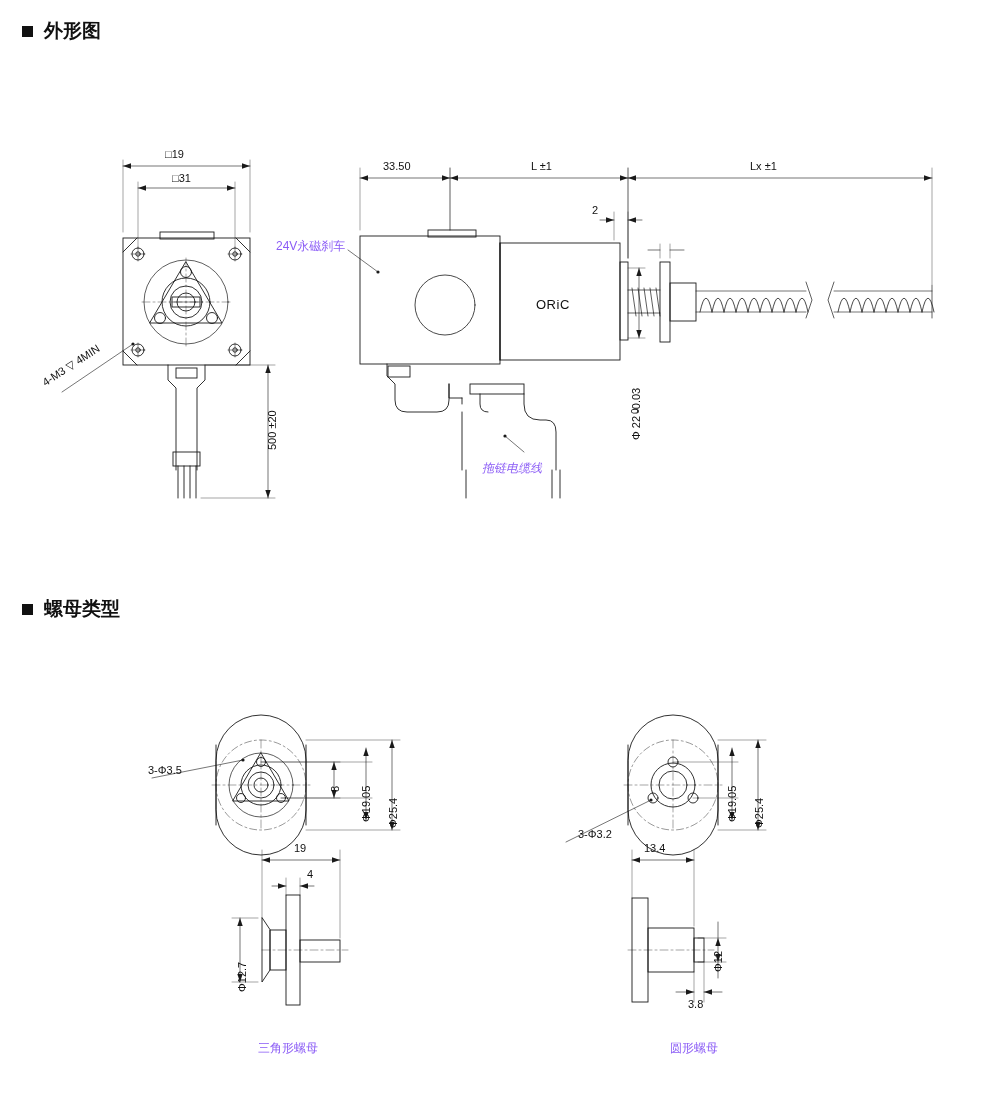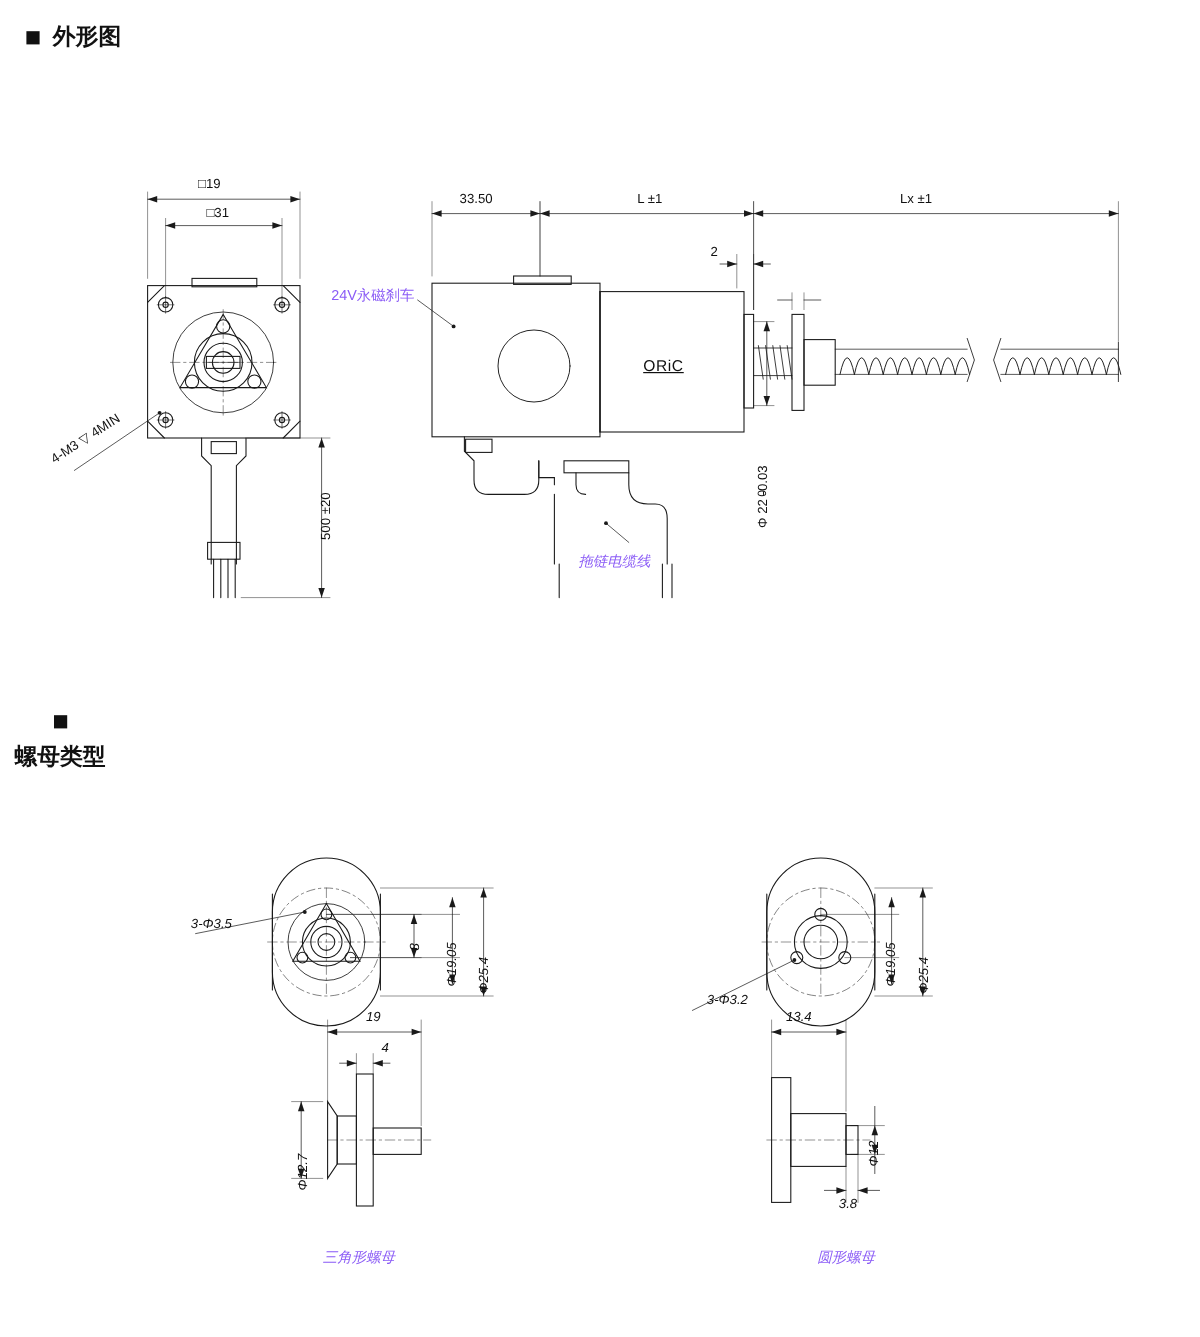--- a/index.html
+++ b/index.html
@@ -24,21 +24,21 @@
     color: #111;
     font-weight: bold;
   }
   .section-header .bullet {
     width: 11px;
     height: 11px;
     background: #111;
     display: inline-block;
   }
   #header-outline { left: 22px; top: 18px; }
-  #header-nuttype { left: 12px; top: 596px; flex-direction: column; }
+  #header-nuttype { left: 22px; top: 596px; }
 
   .drawing {
     position: absolute;
   }
   svg { display: block; overflow: visible; }
 
   .cap {
     position: absolute;
     font-size: 11px;
     color: #111;
@@ -257,24 +257,24 @@
 
   <div class="cap" style="left:383px; top:160px;">33.50</div>
   <div class="cap" style="left:519px; top:160px;padding-left:12px;">L ±1</div>
   <div class="cap" style="left:750px; top:160px;">Lx  ±1</div>
   <div class="cap" style="left:592px; top:204px;">2</div>
   <div class="cap vert" style="left:630px; top:440px; transform: rotate(-90deg);">Φ 22 -0.03</div>
   <div class="cap vert" style="left:630px; top:414px; transform: rotate(-90deg); font-size:10px;">0</div>
 
   <div class="cap-cn" style="left:276px; top:238px;">24V永磁刹车</div>
   <div class="cap-cn" style="left:482px; top:460px;font-style:italic;">拖链电缆线</div>
-  <div class="cap" style="left:536px; top:297px; font-size:13px; letter-spacing:0.5px;text-decoration:underline;">ORiC</div>
+  <div class="cap" style="left:536px; top:297px; font-size:13px; letter-spacing:0.5px;">ORiC</div>
 </div>
 
-<div class="drawing" id="nut-drawings" style="left:11px; top:700px; width:896px; height:400px;font-style:italic;">
+<div class="drawing" id="nut-drawings" style="left:0; top:700px; width:896px; height:400px;">
   <svg width="1000" height="400" viewBox="0 0 1000 400">
     <g fill="none" stroke="#1a1a1a" stroke-width="0.9" stroke-linecap="round">
 
       <g>
         <path d="M216 60 A45 45 0 0 1 306 60 L306 110 A45 45 0 0 1 216 110 Z" stroke-width="0.9"></path>
         <line x1="216" y1="45" x2="216" y2="125" stroke-width="0.9"></line>
         <line x1="306" y1="45" x2="306" y2="125" stroke-width="0.9"></line>
         <circle cx="261" cy="85" r="45" stroke-width="0.45" stroke-dasharray="7 3 2 3"></circle>
         <circle cx="261" cy="85" r="32" stroke-width="0.7"></circle>
         <polygon points="261,53 289,101 233,101" stroke-width="0.9"></polygon>

